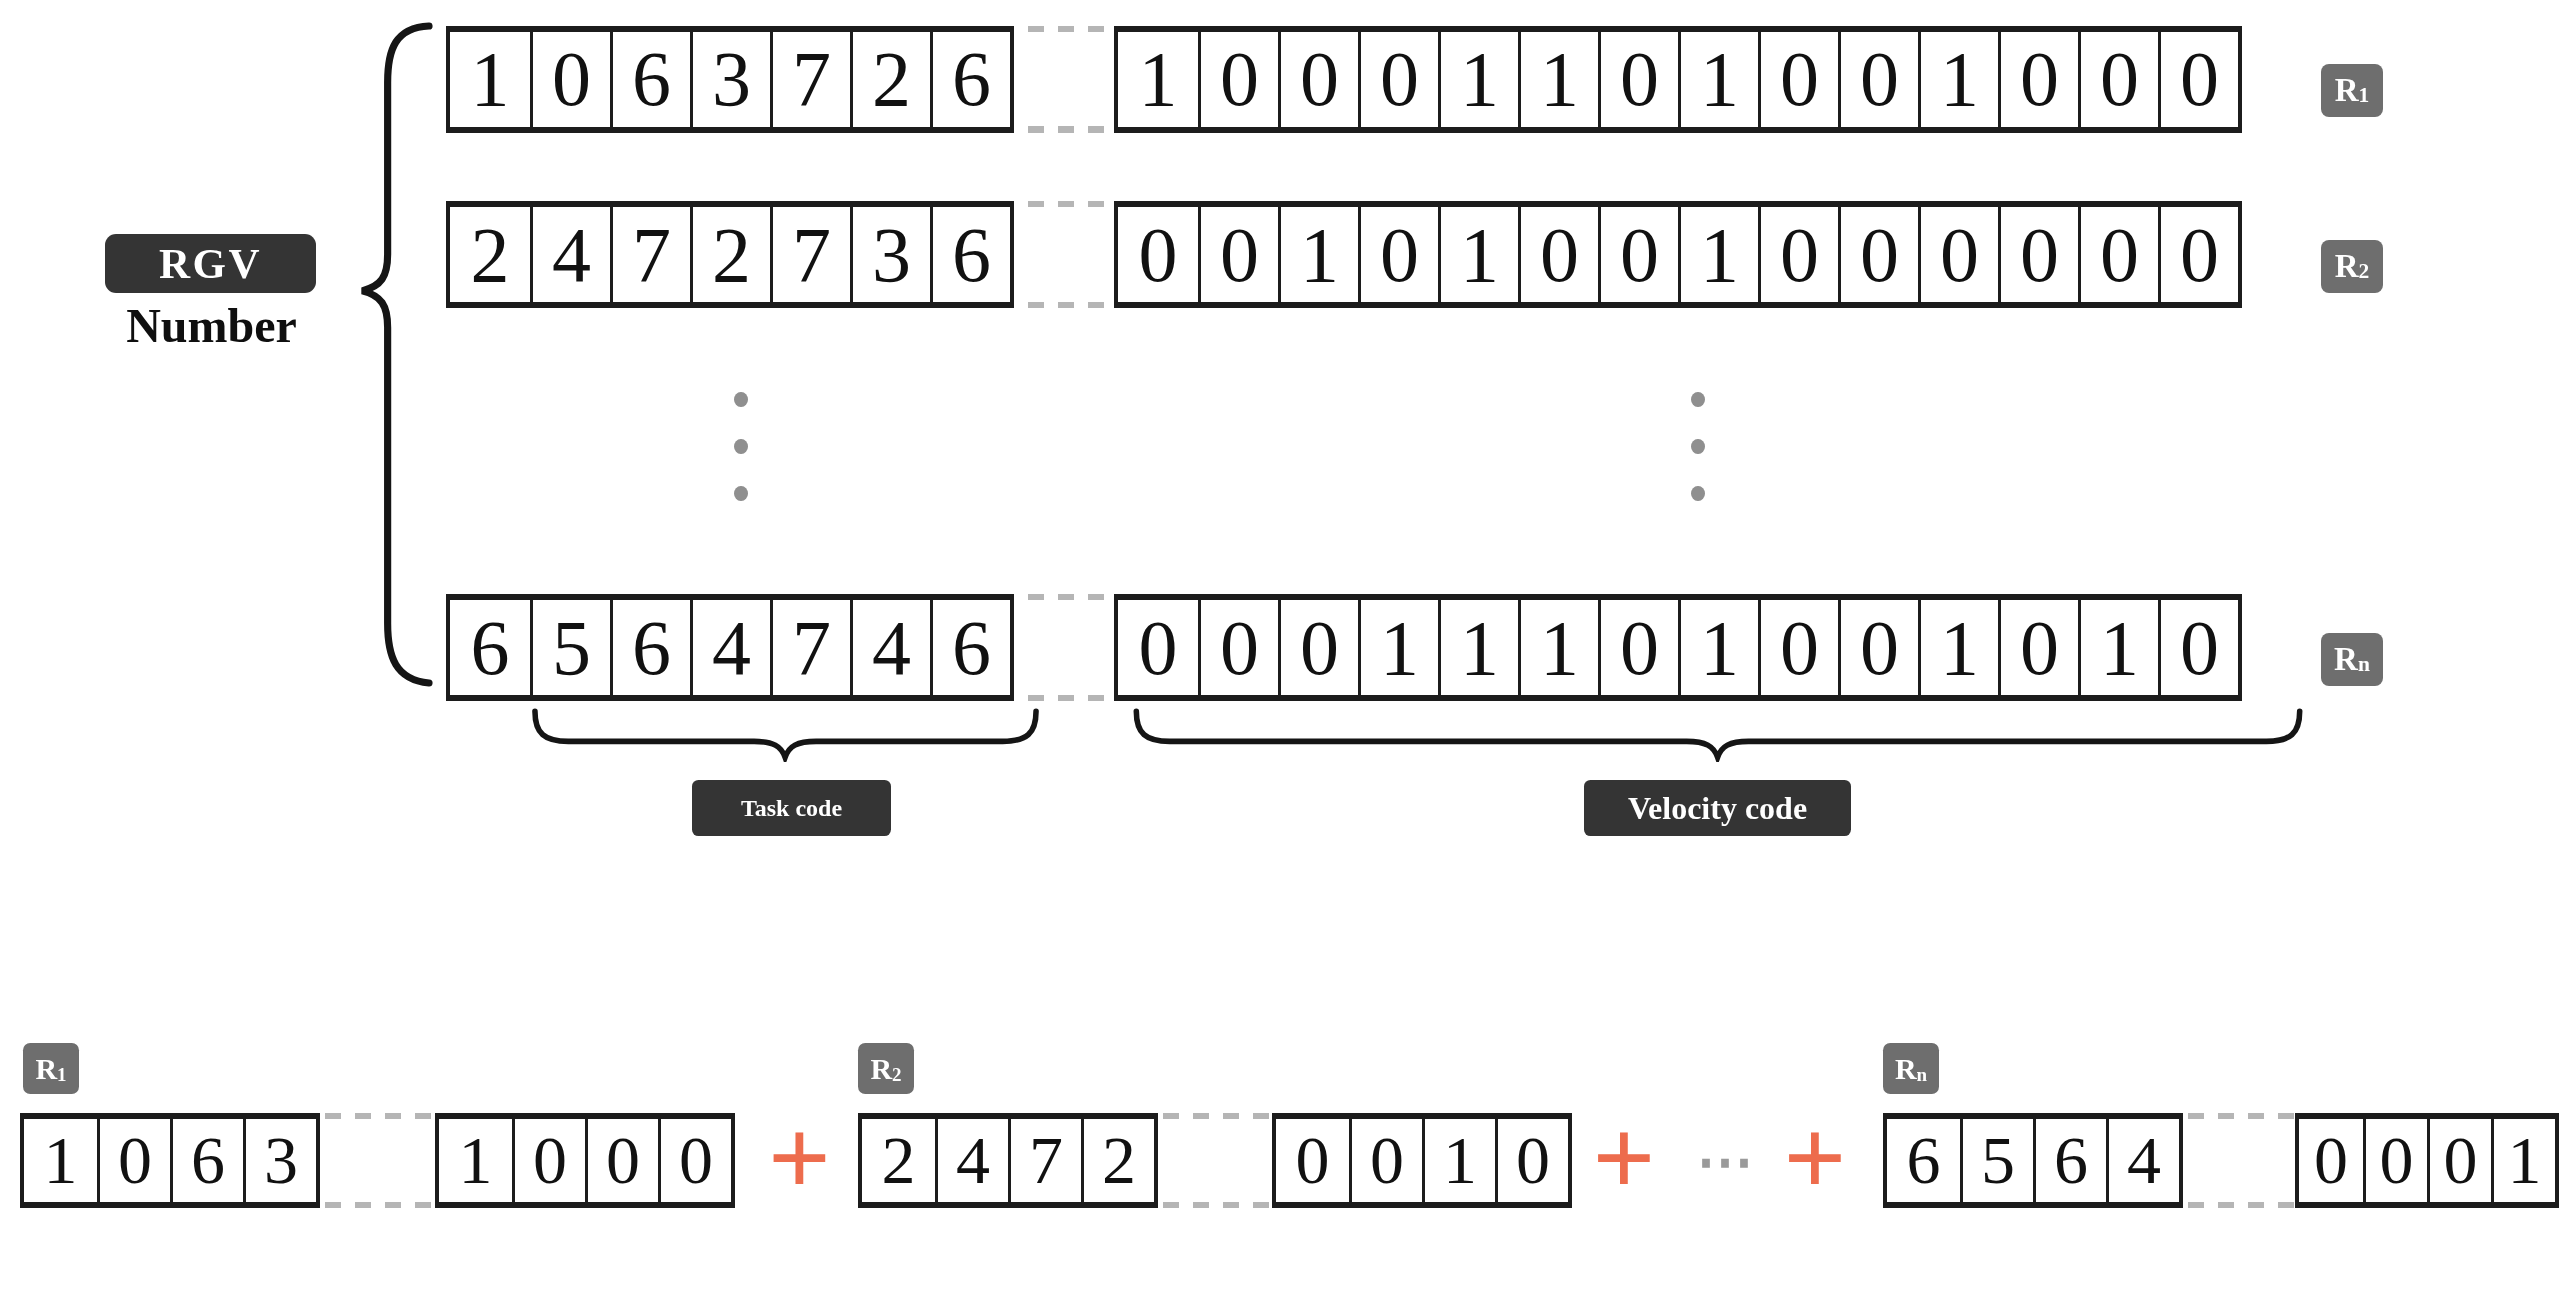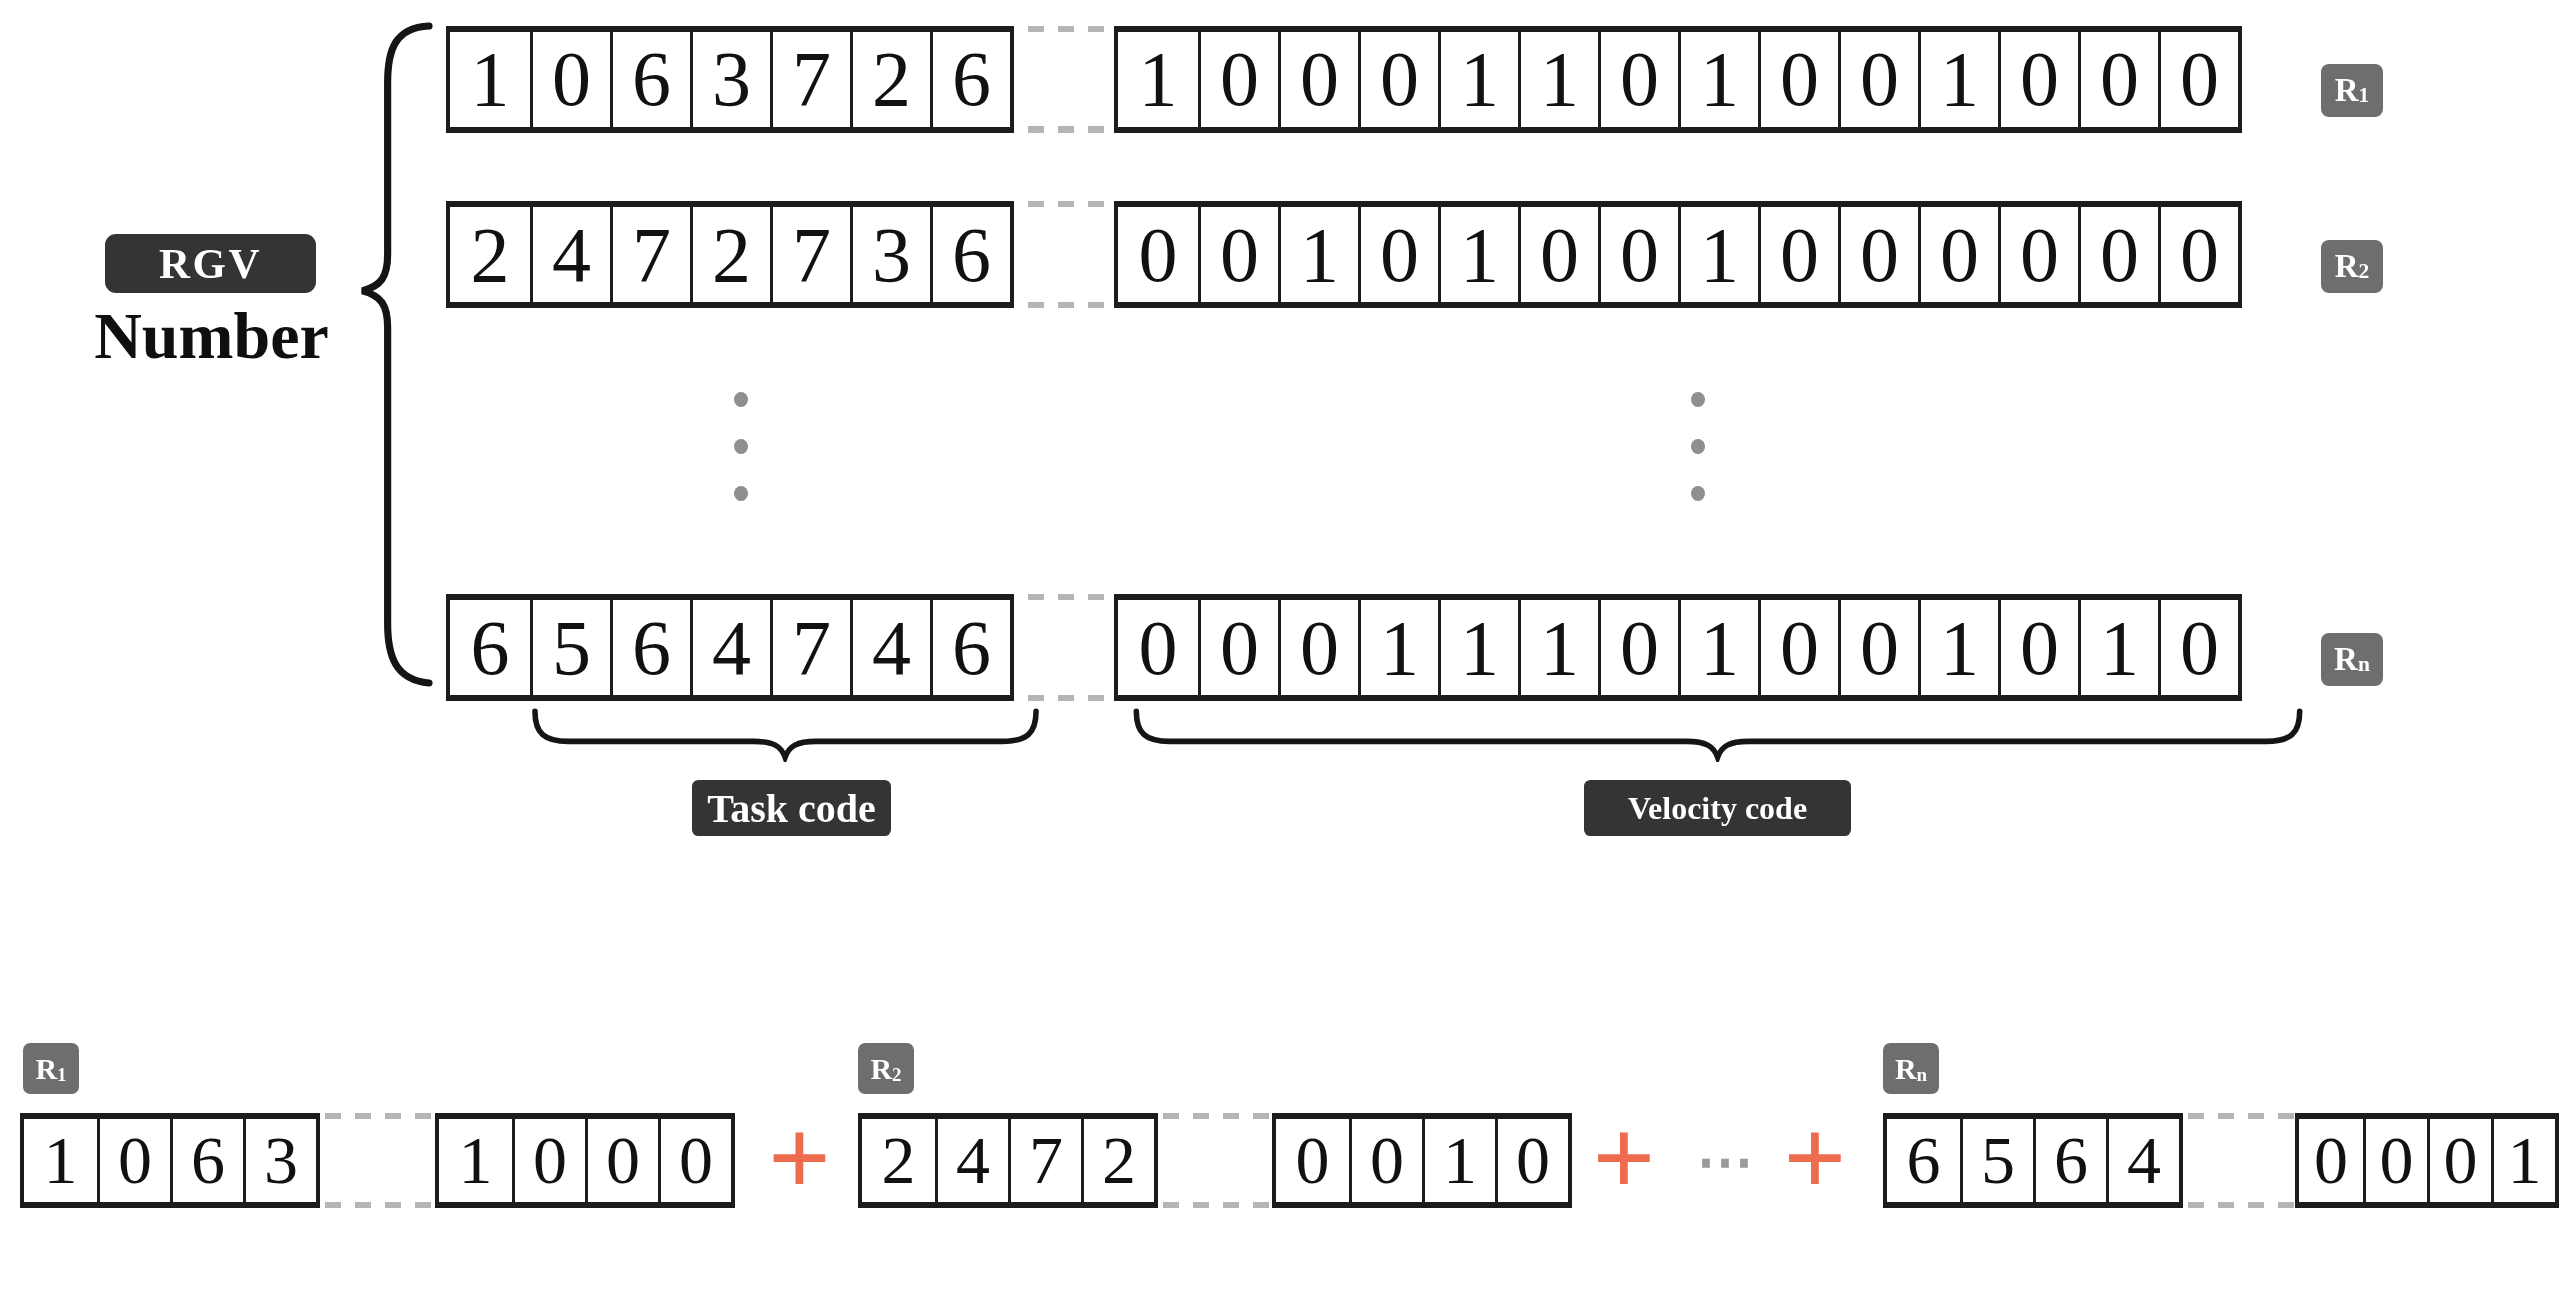--- a/index.html
+++ b/index.html
@@ -58,23 +58,23 @@
   .rbadge.bottomb .sub{font-size:19px;padding-bottom:8px;}
   .darkbadge{
     position:absolute;
     background:#343434;color:#fff;
     display:flex;align-items:center;justify-content:center;
     font-weight:bold;
   }
   .rgv-badge{left:105px;top:234px;width:211px;height:59px;border-radius:11px;font-size:43px;letter-spacing:2.4px;}
   .number-caption{
     position:absolute;left:80px;top:298px;width:263px;
-    text-align:center;font-size:66px;font-weight:bold;color:#0f0f0f;
-  }
-  .task-badge{left:692px;top:780px;width:199px;height:56px;border-radius:6.4px;font-size:40px;}
+    text-align:center;font-size:48px;font-weight:bold;color:#0f0f0f;
+  }
+  .task-badge{left:692px;top:780px;width:199px;height:56px;border-radius:6.4px;font-size:24px;}
   .vel-badge{left:1584px;top:780px;width:267px;height:56px;border-radius:6.4px;font-size:32px;}
   
   .vdots{position:absolute;display:flex;flex-direction:column;gap:32px;}
   .vdots i{width:13.5px;height:15px;border-radius:50%;background:#8f8f8f;}
   
   .bracewrap{position:absolute;}
   .bracewrap svg{display:block;}
   
   .plus{
     position:absolute;top:1098px;height:119px;width:103px;

